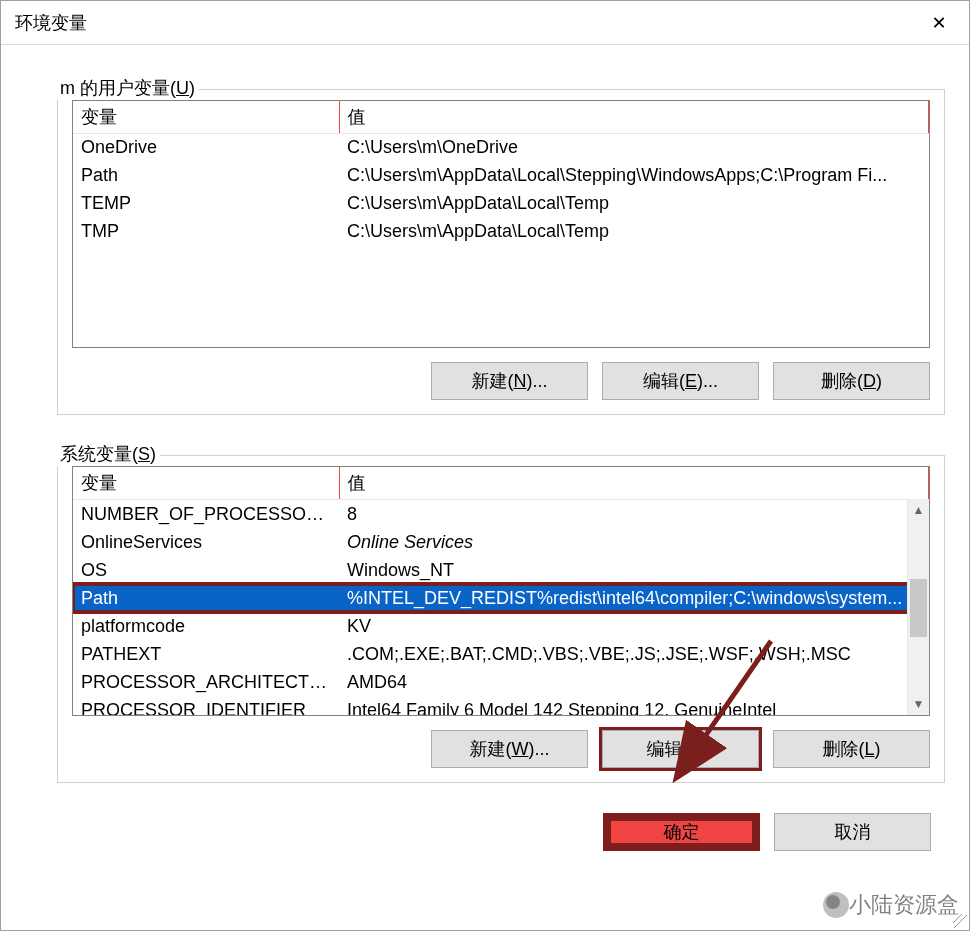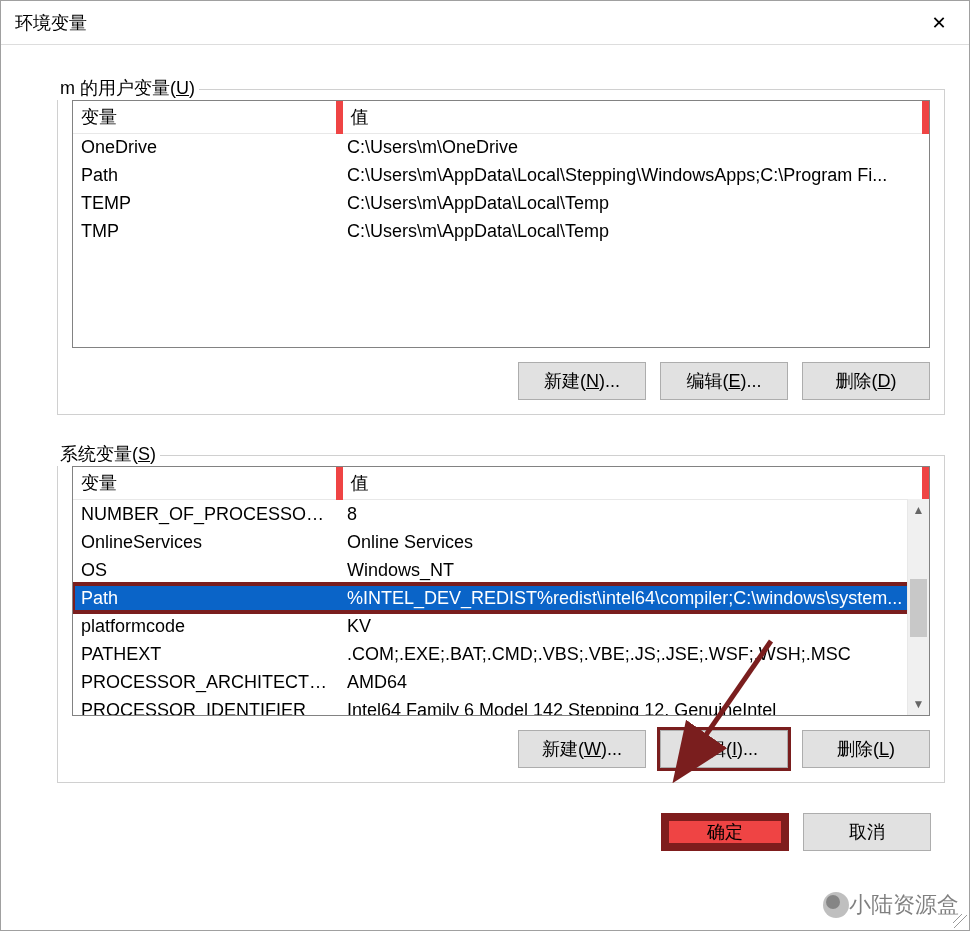--- a/index.html
+++ b/index.html
@@ -60,21 +60,21 @@
   .sys-table-wrap { height: 250px; }
   table {
     width: 100%;
     border-collapse: collapse;
     table-layout: fixed;
   }
   th {
     text-align: left;
     font-weight: normal;
     padding: 4px 8px;
-    border-right: 7px solid #ef4444;
+    border-right: 1px solid #ef4444;
     border-bottom: 1px solid #e8e8e8;
     background: #fff;
     font-size: 18px;
     height: 30px;
   }
   td {
     padding: 3px 8px;
     font-size: 18px;
     white-space: nowrap;
     overflow: hidden;
@@ -107,21 +107,21 @@
     left: 2px; right: 2px;
     top: 80px; height: 58px;
     background: #c8c8c8;
   }
   .btn-row {
     display: flex; justify-content: flex-end;
     gap: 14px;
     margin-top: 14px;
   }
   .btn {
-    width: 128px; height: 38px;
+    width: 157px; height: 38px;
     background: #e1e1e1;
     border: 1px solid #adadad;
     font-size: 18px;
     font-family: inherit;
     cursor: pointer;
     display: flex; align-items: center; justify-content: center;
   }
   .btn.primary {
     border: 8px solid #7f1d1d;
     background: #ef4444;
@@ -264,21 +264,21 @@
                 <col class="col-var">
                 <col>
               </colgroup>
             <tbody id="sys-tbody">
                 <tr>
                   <td>NUMBER_OF_PROCESSORS</td>
                   <td style="padding-right: 26px;">8</td>
                 </tr>
                 <tr>
                   <td>OnlineServices</td>
-                  <td style="padding-right: 26px;">Online Services</td>
+                  <td style="padding-right: 26px; font-style: italic;">Online Services</td>
                 </tr>
                 <tr>
                   <td>OS</td>
                   <td style="padding-right: 26px;">Windows_NT</td>
                 </tr>
                 <tr class="selected red-box">
                   <td>Path</td>
                   <td style="padding-right: 26px;">%INTEL_DEV_REDIST%redist\intel64\compiler;C:\windows\system...</td>
                 </tr>
                 <tr>

